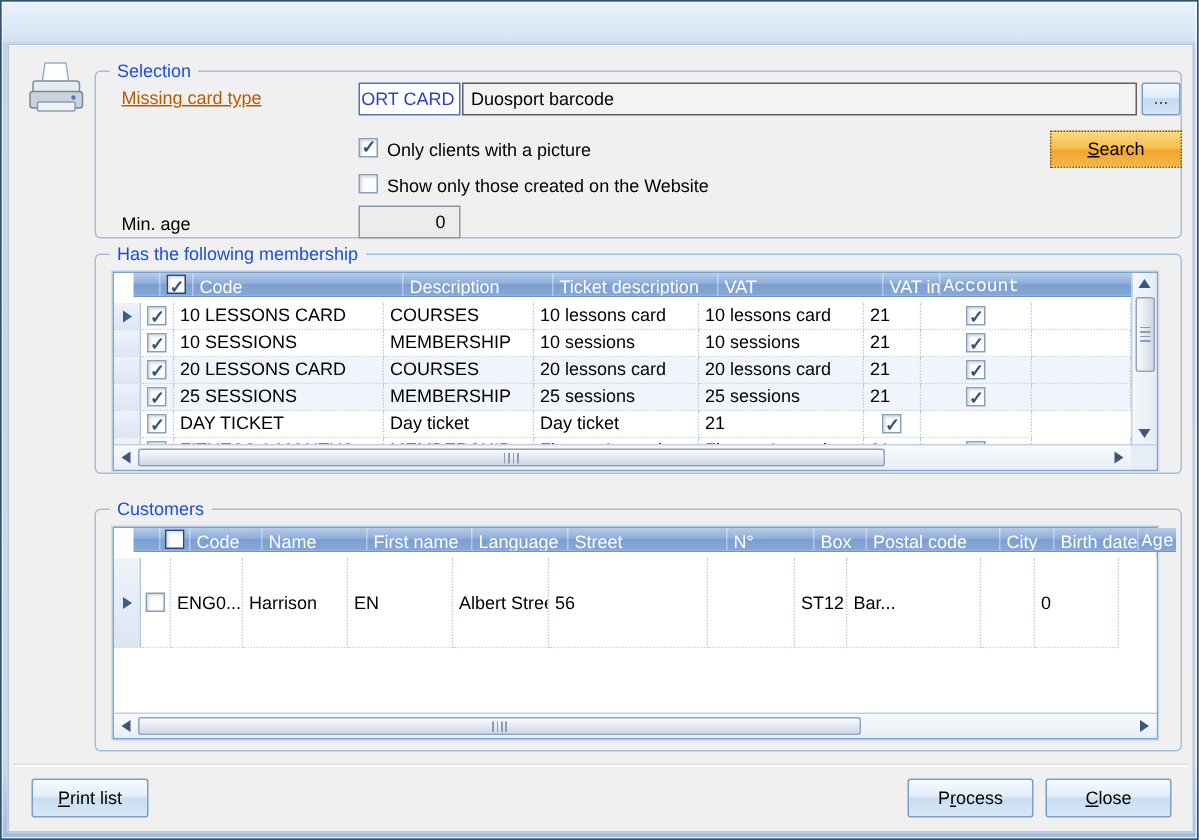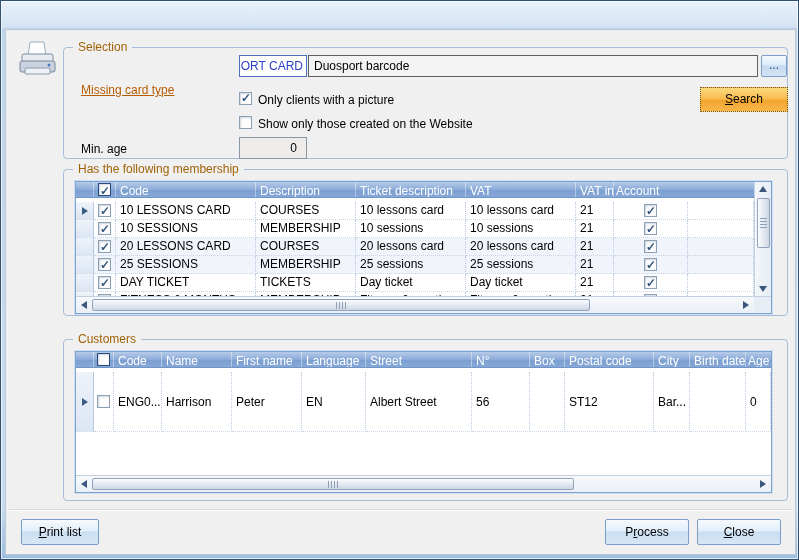--- a/index.html
+++ b/index.html
@@ -32,30 +32,30 @@
   .btn-close::after { content:"✕"; position:absolute; left:0; right:0; top:2px; text-align:center;
     color:#fff; font-weight:bold; font-size:12px; text-shadow:0 1px 1px rgba(60,10,0,.55); }
 
   
   .client { position:absolute; left:4px; top:28px; width:791px; height:526px;
     background:#f0f0f0; border:1px solid #b9c7d8; }
 
   .printer { position:absolute; left:14px; top:38px; }
 
   .groupbox { position:absolute; border:1px solid #a5bedb; border-radius:4px; }
-  .group-legend { position:absolute; font-size:12px; color:#a16207; background:#f0f0f0;
+  .group-legend { position:absolute; font-size:12px; color:#1d4ed8; background:#f0f0f0;
     padding:0 5px; white-space:nowrap; }
   .sel-box  { left:62px; top:46px;  width:725px; height:112px; }
   .mem-box  { left:62px; top:168px; width:725px; height:147px; }
   .cust-box { left:62px; top:338px; width:725px; height:162px; }
   .leg-sel  { left:72px; top:39px; }
   .leg-mem  { left:72px; top:161px; }
   .leg-cust { left:72px; top:331px; }
 
-  .link-label { position:absolute; left:80px; top:57px; color:#b65c00; text-decoration:underline;margin-top:25px; }
+  .link-label { position:absolute; left:80px; top:57px; color:#b65c00; text-decoration:underline; }
 
   .field { position:absolute; height:22px; background:#fff; border:1px solid #7c8ea4; line-height:20px;padding-left:33px; }
   .card-type-field { left:238px; top:54px; width:68px; border-color:#4f71bd; overflow:hidden; }
   .card-type-text { position:absolute; right:3px; top:0; line-height:20px; white-space:nowrap; color:#2c3ec8; }
   .card-desc-field { left:307px; top:54px; width:450px; background:#f3f3f3; border-color:#5f5f5f; padding-left:5px; color:#000; overflow:hidden; white-space:nowrap; }
   .min-age-label { position:absolute; left:80px; top:141px; color:#000; }
   .min-age-field { left:238px; top:136px; width:68px; background:#eeeceb; border-color:#8a97a4;
     text-align:right; padding-right:9px; color:#000; }
 
   .mini-btn { position:absolute; left:760px; top:54px; width:26px; height:22px;
@@ -76,27 +76,27 @@
     background:linear-gradient(180deg,#fcd97f,#f8bb4e 48%,#f2a52f 52%,#f7b54a); }
 
   
   .tbl { position:absolute; background:#fff; border:1px solid #7ea3cf; box-shadow:0 0 0 1px #cfdff1; }
   .tbl1 { left:74px; top:180px; width:697px; height:133px; }
   .tbl2 { left:74px; top:350px; width:697px; height:142px; }
 
   .m-cols { display:grid; grid-template-columns:18px 22px 140px 100px 110px 110px 38px 74px 66px; }
   .c-cols { display:grid; grid-template-columns:18px 20px 48px 70px 70px 64px 106px 58px 35px 89px 36px 56px 1fr; }
 
-  .thead { position:absolute; left:0; top:0; height:16px;
+  .thead { position:absolute; left:13px; top:0; height:16px;
     background:linear-gradient(180deg,#b6cbe8 0,#8cabd9 50%,#7b9fd2 51%,#87a8d7 100%);
     border-bottom:1px solid #6f94c6; }
   .t1-head { width:678px; } .t2-head { width:695px; }
   .th { color:#fff; line-height:19px; padding-left:4px; border-right:1px solid rgba(255,255,255,.4);
     overflow:hidden; white-space:nowrap; }
-  .th.last { padding-left:2px; border-right:none; }
+  .th.last { padding-left:2px; border-right:none;font-family:Liberation Mono, monospace; }
   .th.c { display:flex; align-items:center; justify-content:center; padding:0; }
 
   .t1-rows { position:absolute; left:0; top:20px; width:678px; height:94px; overflow:hidden; }
   .m-row { height:18px; background:#fff; }
   .m-row.alt { background:#f1f5fb; }
   .td { line-height:17px; padding-left:4px; border-right:1px dotted #b7c8e0; border-bottom:1px dotted #c9d6e8;
     overflow:hidden; white-space:nowrap; color:#000; }
   .td.c { display:flex; align-items:center; justify-content:center; padding:0; }
   .td.sel { background:linear-gradient(180deg,#eef3fa,#dce6f3); border-right:1px solid #b7c8e0; }
   .row-arrow { width:0; height:0; border-left:6px solid #3c5e86; border-top:4px solid transparent; border-bottom:4px solid transparent; }
@@ -254,21 +254,20 @@
             <span class="cb on"></span>
           </div>
         <div class="td"></div>
       </div>
       <div class="m-row m-cols">
         <div class="td sel"></div>
         <div class="td c">
             <span class="cb on"></span>
           </div>
         <div class="td">DAY TICKET</div>
-        <div class="td">TICKETS</div>
         <div class="td">Day ticket</div>
         <div class="td">Day ticket</div>
         <div class="td">21</div>
         <div class="td c">
             <span class="cb on"></span>
           </div>
         <div class="td"></div>
       </div>
       <div class="m-row m-cols">
         <div class="td sel"></div>
@@ -325,21 +324,20 @@
     <div class="c-rowwrap">
       <div class="c-row c-cols">
         <div class="td sel c">
             <span class="row-arrow"></span>
           </div>
         <div class="td c">
             <span class="cb"></span>
           </div>
         <div class="td">ENG0...</div>
         <div class="td">Harrison</div>
-        <div class="td">Peter</div>
         <div class="td">EN</div>
         <div class="td">Albert Street</div>
         <div class="td">56</div>
         <div class="td"></div>
         <div class="td">ST12</div>
         <div class="td">Bar...</div>
         <div class="td"></div>
         <div class="td">0</div>
       </div>
     </div>

